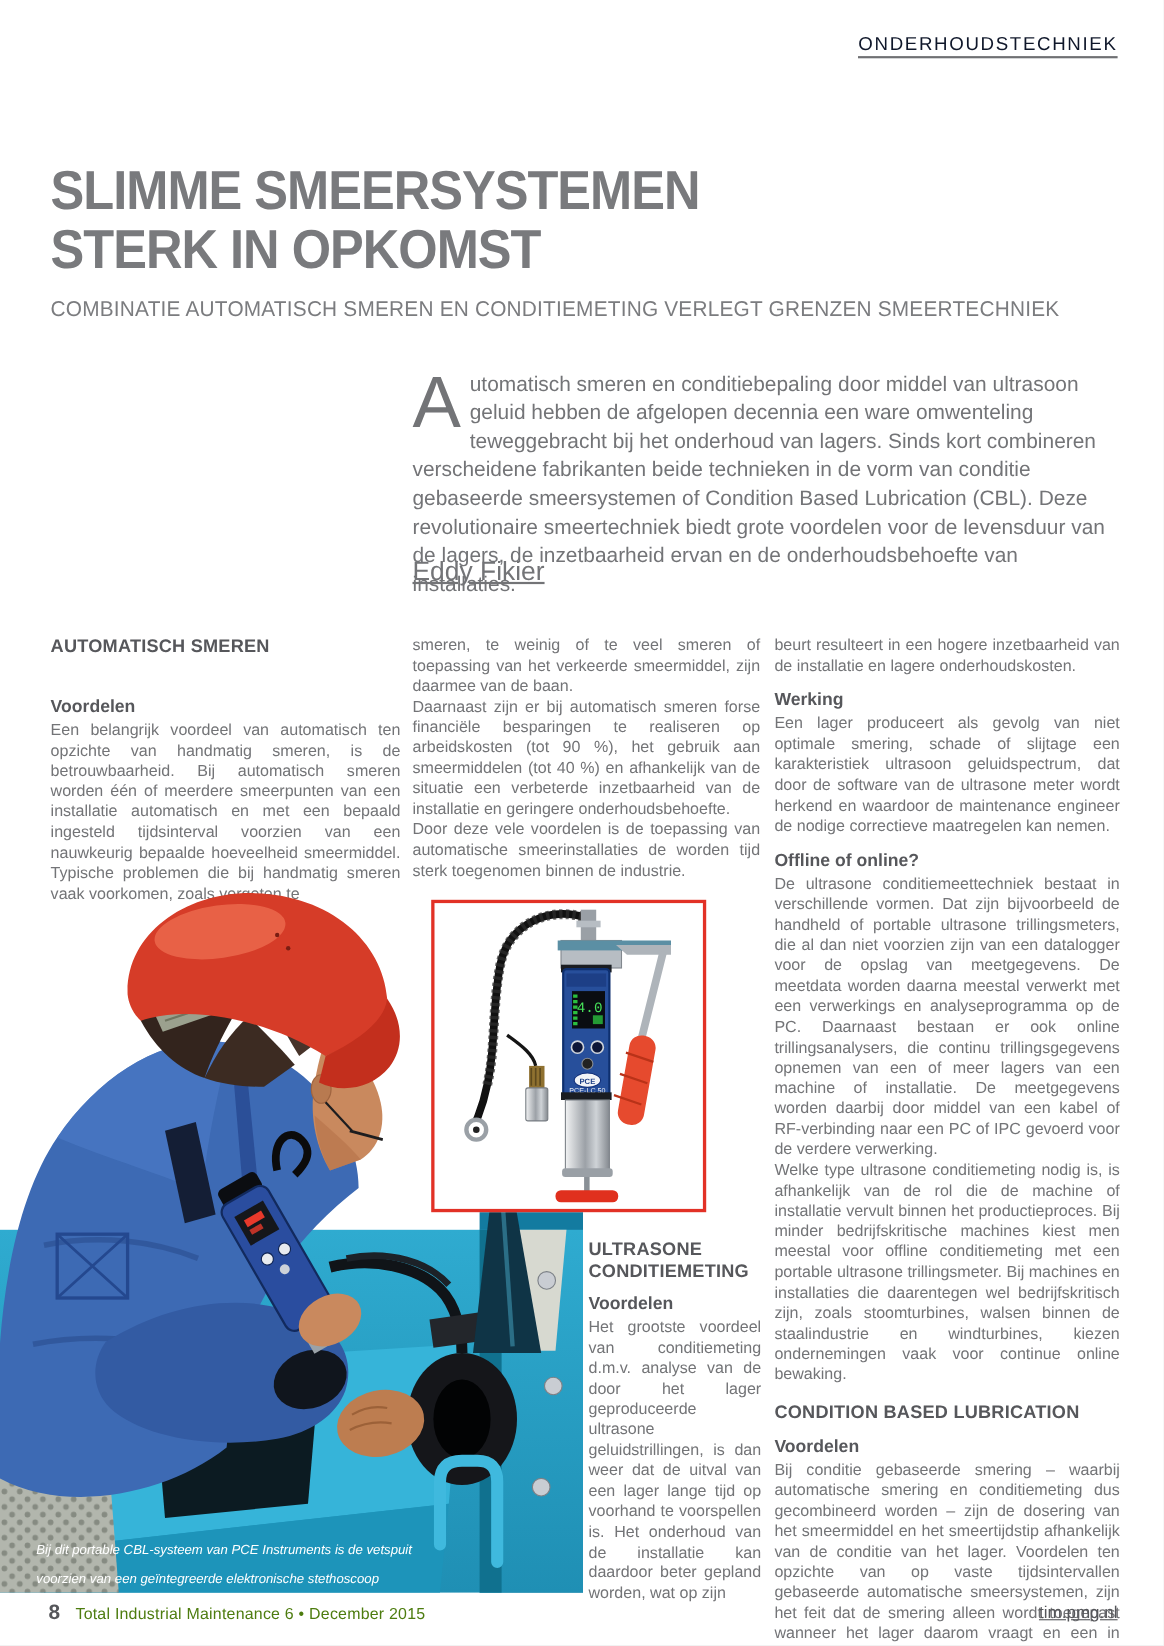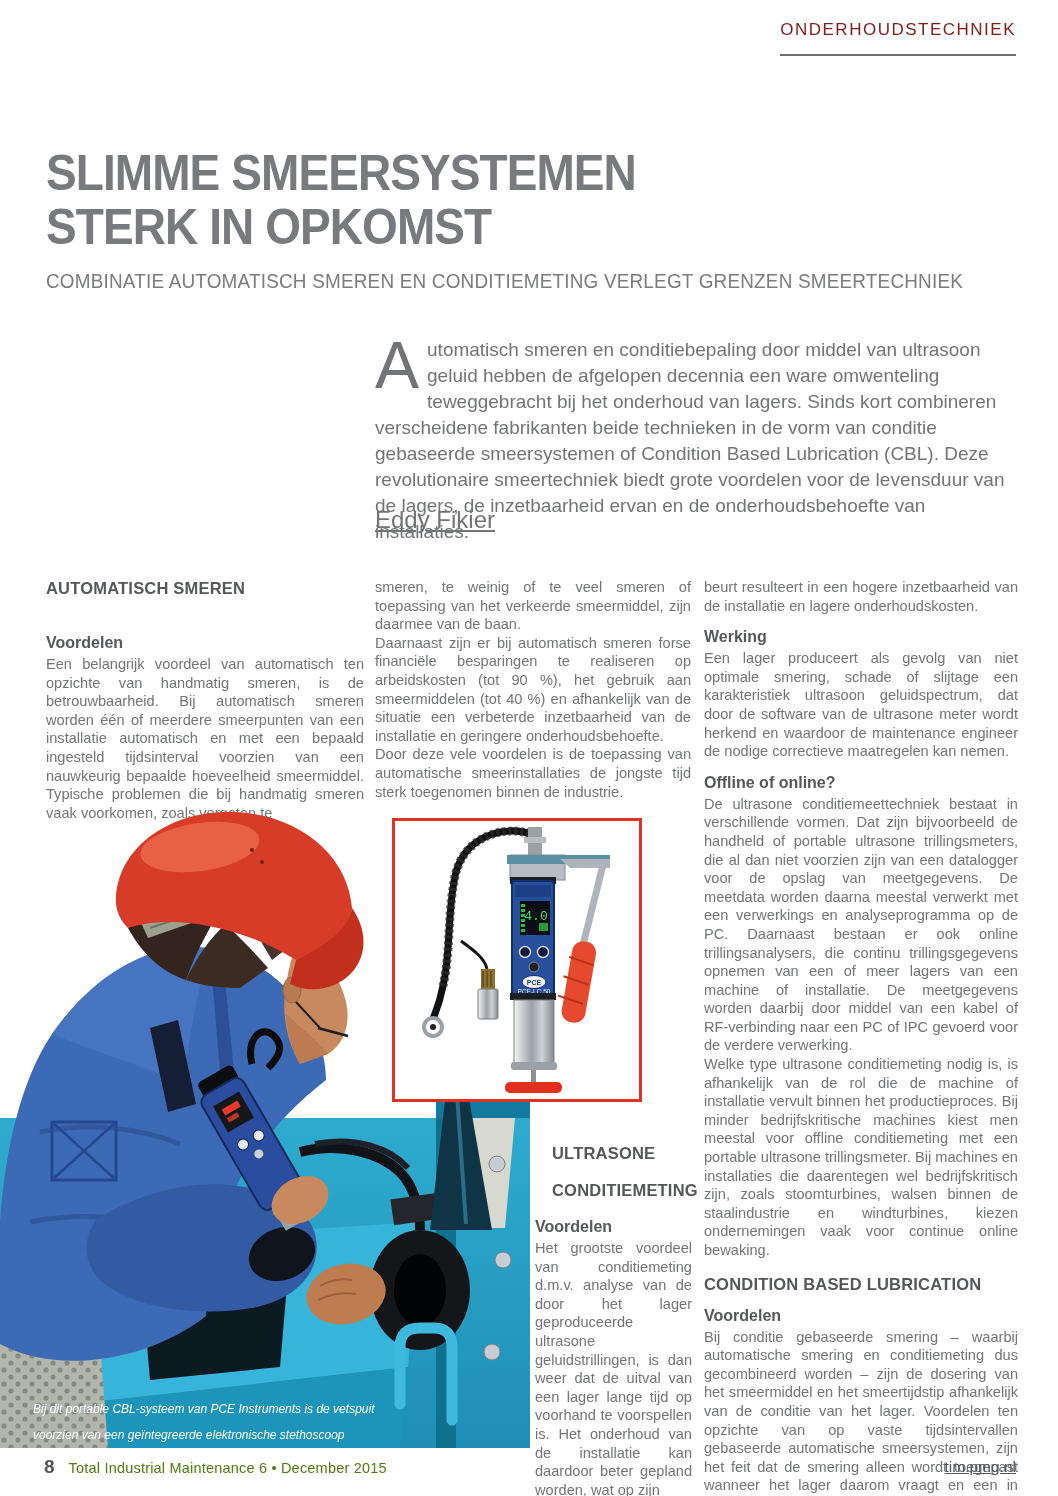--- a/index.html
+++ b/index.html
@@ -1,23 +1,23 @@
 <!DOCTYPE html>
 <html><head>
 <meta charset="utf-8">
 <style>
   html,body{margin:0;padding:0;background:#e8e8e8;}
   .page{
     position:relative; width:1058px; height:1496px; background:#ffffff;
     overflow:hidden; font-family:"Liberation Sans", sans-serif; margin:0 auto;
   }
   .section-label{
-    position:absolute; top:20px; right:42px;
-    font-size:17px; letter-spacing:1.5px; color:#7f1d1d;
-    border-bottom:2px solid #6f7073; padding-bottom:14px; font-weight:400;
+    position:absolute; top:30px; right:42px;
+    font-size:17px; letter-spacing:1.5px; color:#0f172a;
+    border-bottom:2px solid #6f7073; padding-bottom:1px; font-weight:400;
   }
   .title{
     position:absolute; left:46px; top:146px;
     font-size:50px; line-height:54px; font-weight:700; color:#797a7d;
     letter-spacing:-1px; transform:scaleX(.92); transform-origin:left top;
     white-space:nowrap;
   }
   .subtitle{
     position:absolute; left:46px; top:270px;
     font-size:19.5px; color:#7b7c7f; letter-spacing:.2px; white-space:nowrap;
@@ -54,21 +54,21 @@
   .mt14{margin-top:14px;}
   .photo-svg{position:absolute; left:0; top:792px; z-index:1;}
   .frame{
     position:absolute; left:392px; top:818px; width:250px; height:284px;
     box-sizing:border-box; border:3px solid #e23126; background:#ffffff; z-index:4;
   }
   .ultra-col{
     position:absolute; left:535px; top:1126px; width:157px;
     font-size:14.6px; line-height:18.6px; color:#737477; text-align:justify; z-index:3;
   }
-  .ultra-col .colhead{margin:17px; line-height:20px;}
+  .ultra-col .colhead{margin:0; line-height:20px;}
   .ultra-col .colsub{margin:10px 0 3px 0;}
   .caption{
     position:absolute; left:33px; top:1396px; width:470px; z-index:6;
     color:#ffffff; font-style:italic; font-size:12px; line-height:26px;
   }
   .footer-left{
     position:absolute; left:44px; top:1456px; display:flex; align-items:baseline; z-index:7;
   }
   .footer-num{font-size:19px; font-weight:700; color:#55565a;}
   .footer-issue{font-size:14.5px; color:#4d7c0f; margin-left:14px; letter-spacing:.2px;}
@@ -99,21 +99,21 @@
 
   <div class="col col-left">
     <div class="colhead" style="margin-bottom:35px;">AUTOMATISCH SMEREN</div>
     <div class="colsub" style="margin-top:0;">Voordelen</div>
     <p>Een belangrijk voordeel van automatisch ten opzichte van handmatig smeren, is de betrouwbaarheid. Bij automatisch smeren worden één of meerdere smeerpunten van een installatie automatisch en met een bepaald ingesteld tijdsinterval voorzien van een nauwkeurig bepaalde hoeveelheid smeermiddel. Typische problemen die bij handmatig smeren vaak voorkomen, zoals vergeten te</p>
   </div>
 
   <div class="col col-mid">
     <p>smeren, te weinig of te veel smeren of toepassing van het verkeerde smeermiddel, zijn daarmee van de baan.</p>
     <p>Daarnaast zijn er bij automatisch smeren forse financiële besparingen te realiseren op arbeidskosten (tot 90 %), het gebruik aan smeermiddelen (tot 40 %) en afhankelijk van de situatie een verbeterde inzetbaarheid van de installatie en geringere onderhoudsbehoefte.</p>
-    <p>Door deze vele voordelen is de toepassing van automatische smeerinstallaties de jongste tijd sterk toegenomen binnen de industrie.</p>
+    <p>Door deze vele voordelen is de toepassing van automatische smeerinstallaties de worden tijd sterk toegenomen binnen de industrie.</p>
   </div>
 
   <div class="col col-right">
     <p>beurt resulteert in een hogere inzetbaarheid van de installatie en lagere onderhoudskosten.</p>
     <div class="colsub">Werking</div>
     <p>Een lager produceert als gevolg van niet optimale smering, schade of slijtage een karakteristiek ultrasoon geluidspectrum, dat door de software van de ultrasone meter wordt herkend en waardoor de maintenance engineer de nodige correctieve maatregelen kan nemen.</p>
     <div class="colsub">Offline of online?</div>
     <p>De ultrasone conditiemeettechniek bestaat in verschillende vormen. Dat zijn bijvoorbeeld de handheld of portable ultrasone trillingsmeters, die al dan niet voorzien zijn van een datalogger voor de opslag van meetgegevens. De meetdata worden daarna meestal verwerkt met een verwerkings en analyseprogramma op de PC. Daarnaast bestaan er ook online trillingsanalysers, die continu trillingsgegevens opnemen van een of meer lagers van een machine of installatie. De meetgegevens worden daarbij door middel van een kabel of RF-verbinding naar een PC of IPC gevoerd voor de verdere verwerking.</p>
     <p>Welke type ultrasone conditiemeting nodig is, is afhankelijk van de rol die de machine of installatie vervult binnen het productieproces. Bij minder bedrijfskritische machines kiest men meestal voor offline conditiemeting met een portable ultrasone trillingsmeter. Bij machines en installaties die daarentegen wel bedrijfskritisch zijn, zoals stoomturbines, walsen binnen de staalindustrie en windturbines, kiezen ondernemingen vaak voor continue online bewaking.</p>
     <div class="colhead mt14" style="margin-bottom:2px;">CONDITION BASED LUBRICATION</div>

